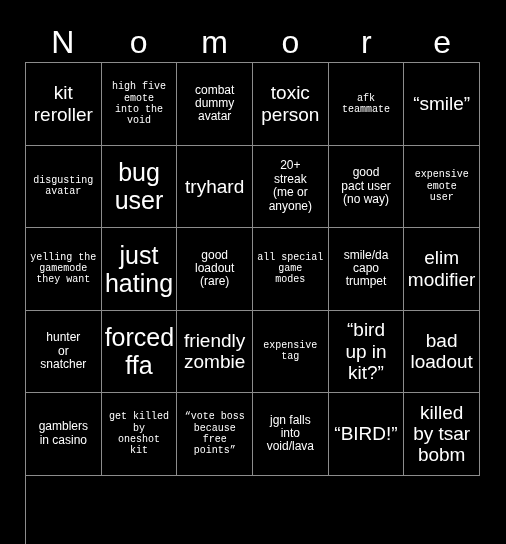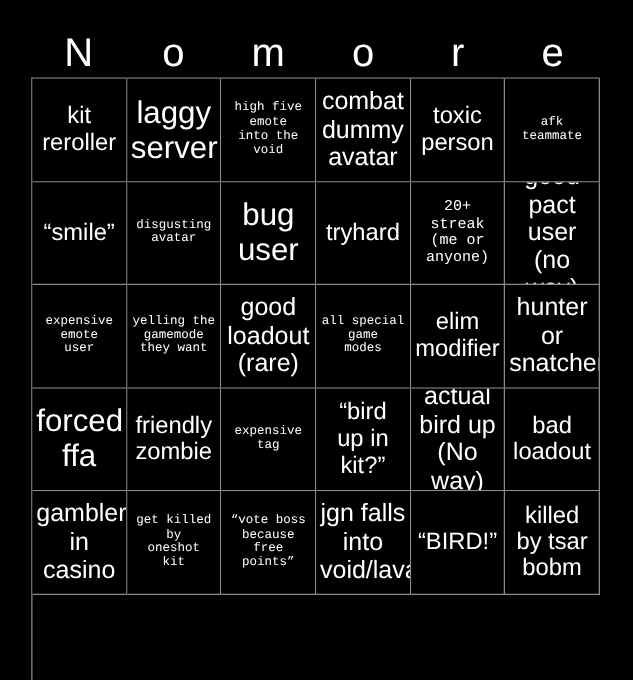--- a/index.html
+++ b/index.html
@@ -66,23 +66,23 @@
     overflow: hidden;
   }
   .cell-text {
     display: block;
     width: 100%;
     line-height: 1.12;
     white-space: pre-line;
   }
   .sz-xl { font-size: 25px; }
   .sz-lg { font-size: 19px; }
-  .sz-md { font-size: 20px; }
+  .sz-md { font-size: 12px; }
   .sz-sm { font-size: 10px; font-family: Liberation Mono, monospace; }
-  .sz-xs { font-size: 12px; font-family: Liberation Mono, monospace; }
+  .sz-xs { font-size: 12px; }
 </style>
 </head>
 <body>
 
 <div id="card">
 
   <div id="header-row">
       <div class="header-letter">N</div>
       <div class="header-letter">o</div>
       <div class="header-letter">m</div>
@@ -90,24 +90,20 @@
       <div class="header-letter">r</div>
       <div class="header-letter">e</div>
     </div>
 
   <div id="grid">
       <div class="cell">
         <span class="cell-text sz-lg">kit
 reroller</span>
       </div>
       <div class="cell">
-        <span class="cell-text sz-xl">laggy
-server</span>
-      </div>
-      <div class="cell">
         <span class="cell-text sz-sm">high five
 emote
 into the
 void</span>
       </div>
       <div class="cell">
         <span class="cell-text sz-md">combat
 dummy
 avatar</span>
       </div>
@@ -148,30 +144,39 @@
         <span class="cell-text sz-sm">expensive
 emote
 user</span>
       </div>
       <div class="cell">
         <span class="cell-text sz-sm">yelling the
 gamemode
 they want</span>
       </div>
       <div class="cell">
+        <span class="cell-text sz-xl">just
+hating</span>
+      </div>
+      <div class="cell">
         <span class="cell-text sz-md">good
 loadout
 (rare)</span>
       </div>
       <div class="cell">
         <span class="cell-text sz-sm">all special
 game
 modes</span>
       </div>
       <div class="cell">
+        <span class="cell-text sz-md">smile/da
+capo
+trumpet</span>
+      </div>
+      <div class="cell">
         <span class="cell-text sz-lg">elim
 modifier</span>
       </div>
       <div class="cell">
         <span class="cell-text sz-md">hunter
 or
 snatcher</span>
       </div>
       <div class="cell">
         <span class="cell-text sz-xl">forced
@@ -182,25 +187,20 @@
 zombie</span>
       </div>
       <div class="cell">
         <span class="cell-text sz-sm">expensive
 tag</span>
       </div>
       <div class="cell">
         <span class="cell-text sz-lg">“bird
 up in
 kit?”</span>
-      </div>
-      <div class="cell">
-        <span class="cell-text sz-md">actual
-bird up
-(No way)</span>
       </div>
       <div class="cell">
         <span class="cell-text sz-lg">bad
 loadout</span>
       </div>
       <div class="cell">
         <span class="cell-text sz-md">gamblers
 in casino</span>
       </div>
       <div class="cell">

